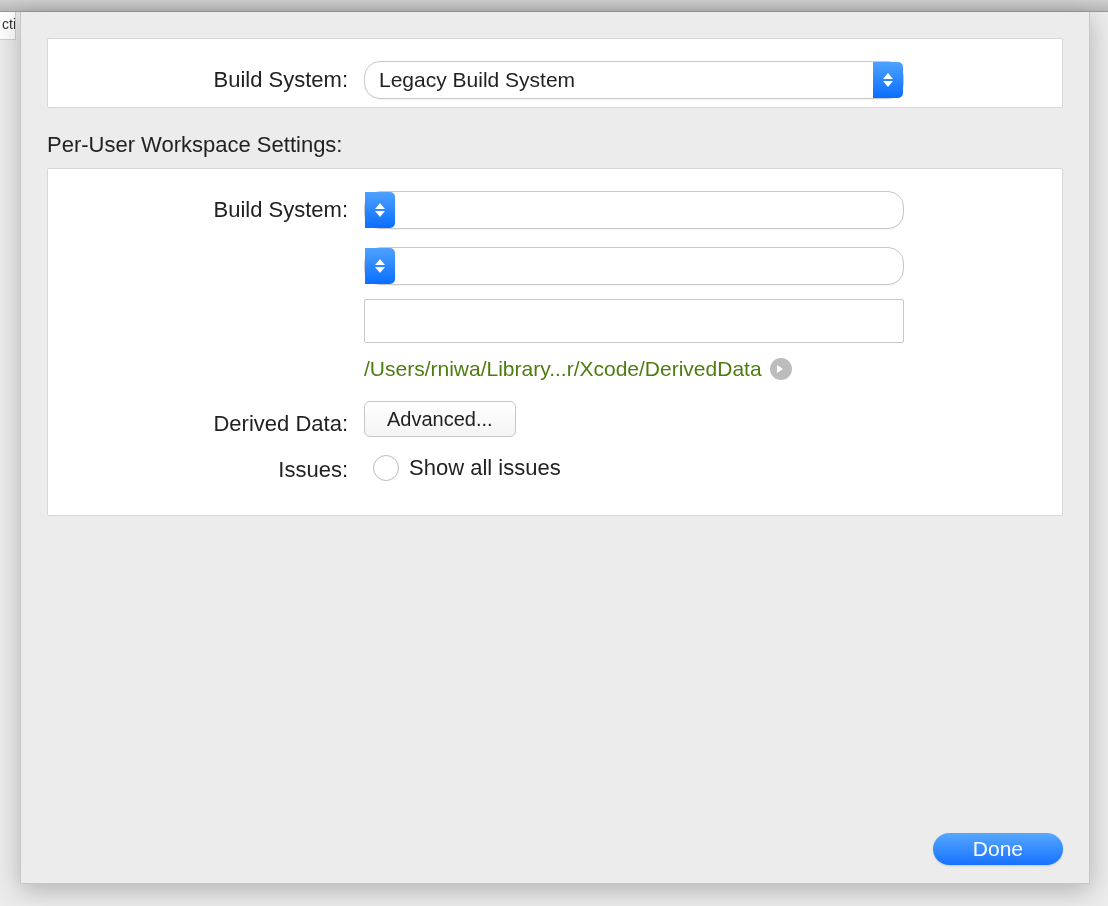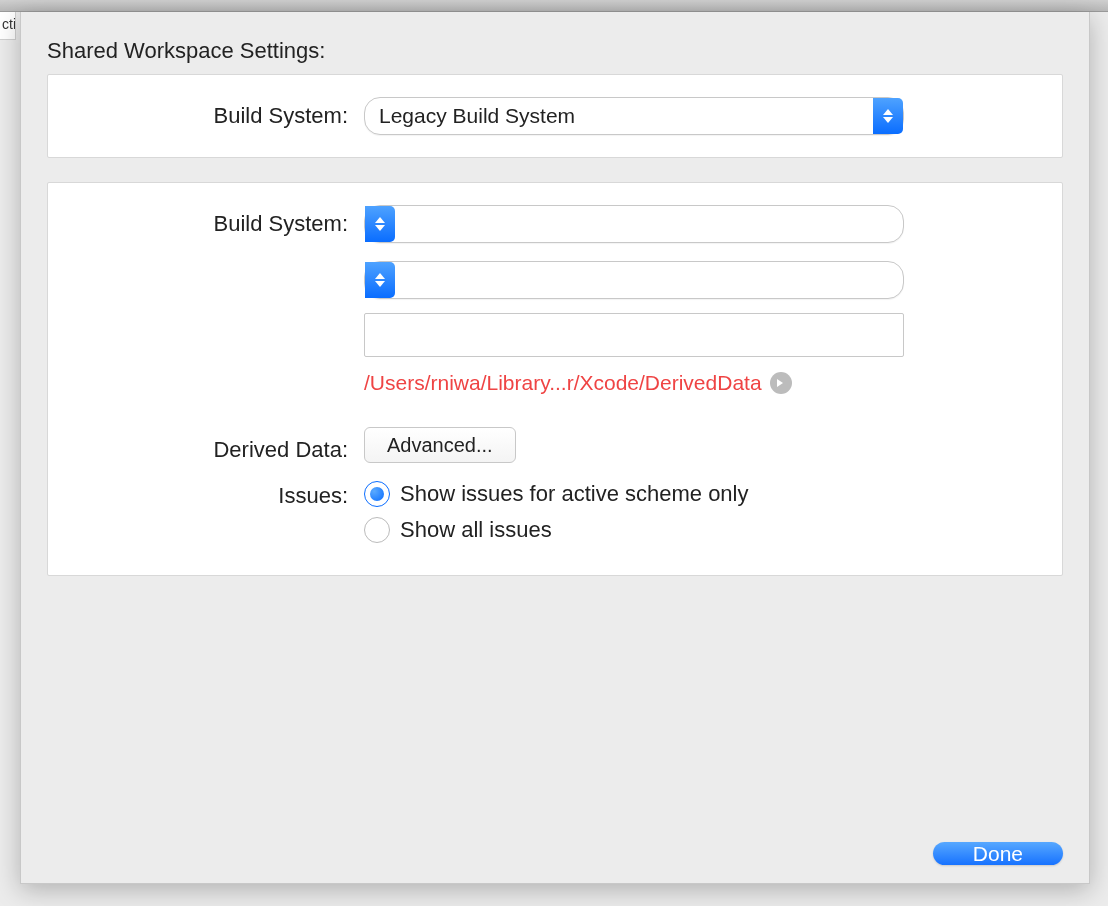--- a/index.html
+++ b/index.html
@@ -50,21 +50,21 @@
     .section-title {
       font-size: 22px;
       color: #222;
       margin-bottom: 10px;
       font-weight: 400;
     }
     .panel {
       background: #fff;
       border: 1px solid #d8d8d8;
       border-radius: 2px;
-      padding: 22px 36px 22px 36px;
+      padding: 22px 36px 8px 36px;
       margin-bottom: 24px;
     }
     .panel-peruser {
       padding-bottom: 32px;
     }
     .row {
       display: flex;
       align-items: center;
       margin-bottom: 18px;
     }
@@ -131,36 +131,36 @@
       margin-top: 14px;
     }
     .path-row {
       margin-top: 14px;
       display: flex;
       align-items: center;
       gap: 8px;
     }
     .path-text {
       font-size: 21px;
-      color: #ef4444;
+      color: #4d7c0f;
     }
     .reveal-icon {
       width: 22px;
       height: 22px;
       border-radius: 50%;
       background: #bcbcbc;
       display: flex;
       align-items: center;
       justify-content: center;
     }
     .reveal-icon svg {
       display: block;
     }
     .push-button {
-      margin-top: 32px;
+      margin-top: 20px;
       width: auto;
       align-self: flex-start;
       height: 36px;
       padding: 0 22px;
       background: linear-gradient(to bottom, #ffffff, #f4f4f4);
       border: 1px solid #c8c8c8;
       border-radius: 6px;
       font-size: 20px;
       color: #222;
       cursor: default;
@@ -207,21 +207,21 @@
       background: radial-gradient(circle at 30% 30%, #5aaaff, #0a6dff);
     }
     .footer {
       position: absolute;
       bottom: 18px;
       right: 26px;
       display: flex;
       justify-content: flex-end;
     }
     .done-button {
-      height: 23px;
+      height: 32px;
       padding: 0 40px;
       background: linear-gradient(to bottom, #57a8ff, #1772ff);
       border: none;
       border-radius: 16px;
       font-size: 21px;
       color: #fff;
       cursor: default;
       box-shadow: 0 1px 2px rgba(0,0,0,0.15);
     }
     .issues-label-col {
@@ -230,40 +230,40 @@
     }
   </style>
 </head>
 <body>
 
 <div class="topbar"></div>
 <div class="tab-stub">cti</div>
 
 <div class="sheet">
 
-  <div class="section-title">Shared Workspace Settings:</div>
   <div class="panel">
     <div class="row">
       <div class="label-col">Build System:</div>
       <div class="control-col">
         <div class="popup">
           <div class="popup-text">Legacy Build System</div>
           <div class="popup-arrows">
             <svg width="10" height="6" viewBox="0 0 10 6">
                 <path d="M0 6 L5 0 L10 6 Z" fill="#fff"></path>
               </svg>
             <svg width="10" height="6" viewBox="0 0 10 6">
                 <path d="M0 0 L5 6 L10 0 Z" fill="#fff"></path>
               </svg>
           </div>
         </div>
       </div>
     </div>
   </div>
 
+  <div class="section-title">Per-User Workspace Settings:</div>
   <div class="panel panel-peruser">
 
     <div class="row">
       <div class="label-col">Build System:</div>
       <div class="control-col">
         <div class="popup">
           <div class="popup-arrows">
             <svg width="10" height="6" viewBox="0 0 10 6">
                 <path d="M0 6 L5 0 L10 6 Z" fill="#fff"></path>
               </svg>
@@ -294,31 +294,25 @@
           <span class="reveal-icon">
             <svg width="12" height="12" viewBox="0 0 12 12">
                 <path d="M2 2 L8 6 L2 10 Z" fill="#fff"></path>
               </svg>
           </span>
         </div>
         <button class="push-button">Advanced...</button>
       </div>
     </div>
 
-    <div class="row" style="align-items:flex-start;">
+    <div class="row" style="align-items:flex-start;gap:9px;">
       <div class="label-col issues-label-col">Issues:</div>
       <div class="control-col">
         <div class="issues-block">
           <div class="radio-row">
-            <span class="radio selected">
-                <span class="radio-dot"></span>
-              </span>
-            <span>Show issues for active scheme only</span>
-          </div>
-          <div class="radio-row">
             <span class="radio"></span>
             <span>Show all issues</span>
           </div>
         </div>
       </div>
     </div>
 
   </div>
 
   <div class="footer">

